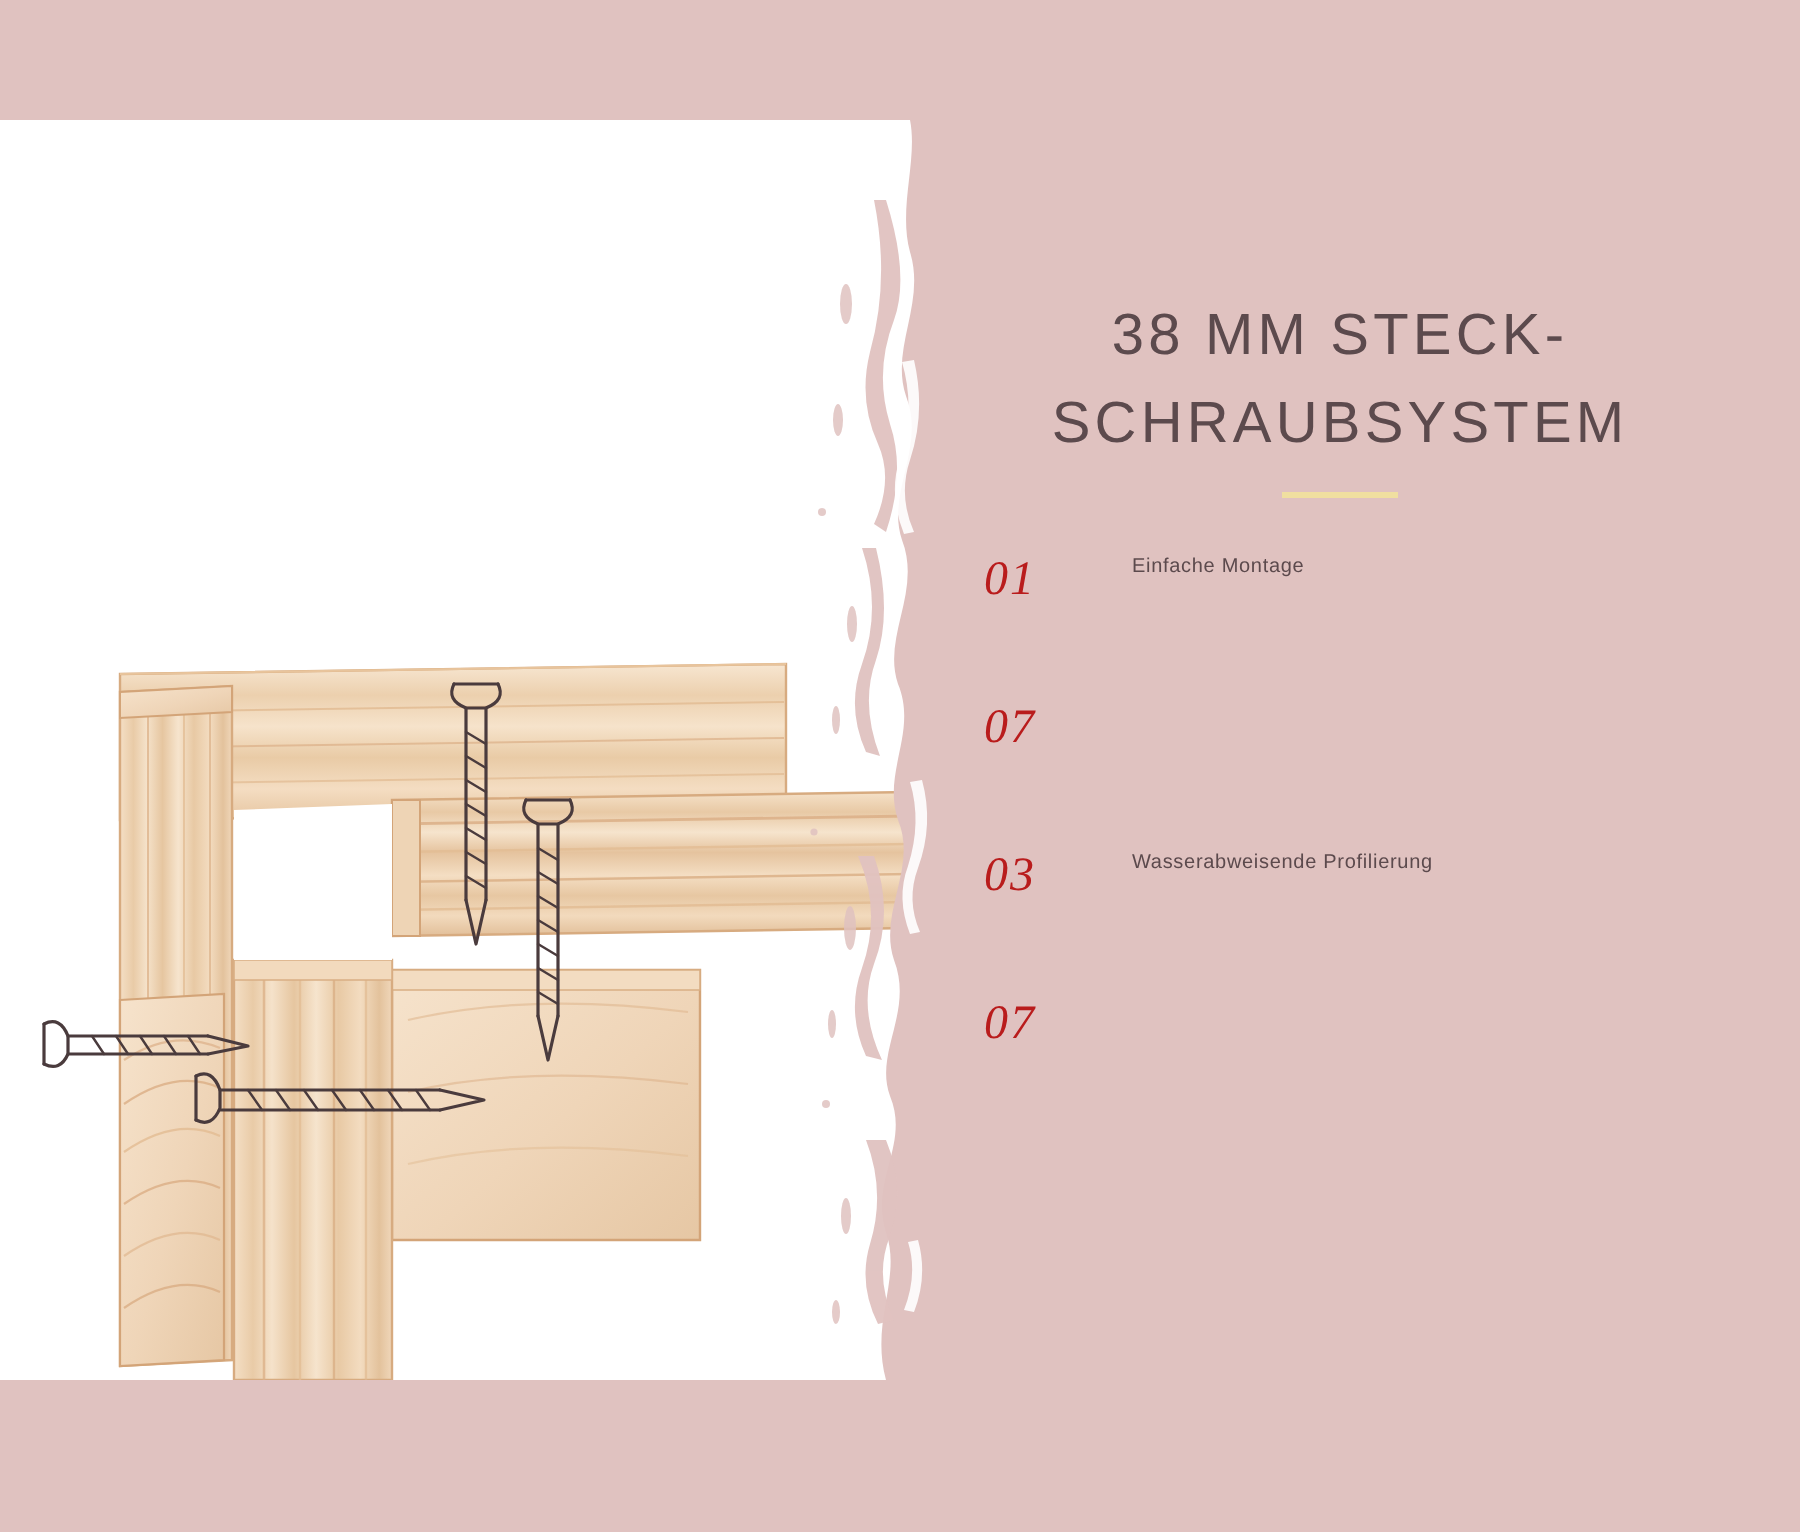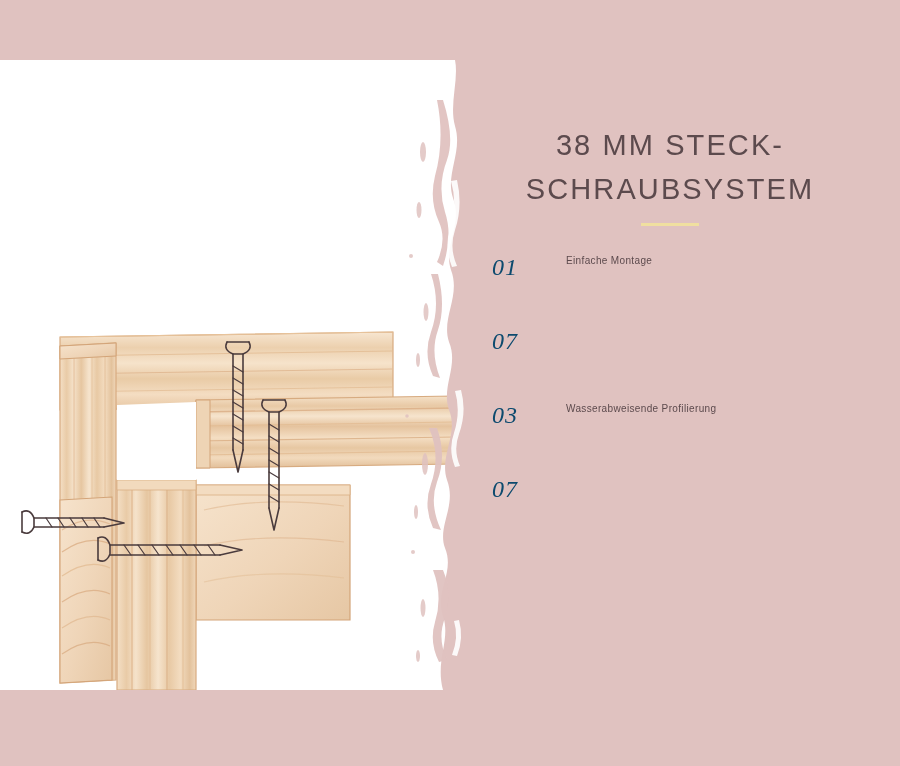--- a/index.html
+++ b/index.html
@@ -46,21 +46,21 @@
     top: 0;
     width: 470px;
     height: 630px;
   }
   .illo svg { display: block; }
 
   
   .content {
     position: absolute;
     left: 470px;
-    top: 45px;
+    top: 68px;
     width: 430px;
     height: 630px;
   }
   .title {
     position: absolute;
     left: 0;
     top: 78px;
     width: 400px;
     text-align: center;
     color: #5c4a4d;
@@ -87,21 +87,21 @@
   .row {
     position: relative;
     display: flex;
     align-items: flex-start;
     margin-bottom: 28px;
     min-height: 46px;
   }
   .row .num {
     width: 74px;
     flex: 0 0 74px;
-    color: #0c4a6e;
+    color: #b91c1c;
     font-family: "Liberation Serif", serif;
     font-style: italic;
     font-size: 24px;
     letter-spacing: 1px;
     padding-top: 1px;
   }
   .row .txt {
     color: #5c4a4d;
     font-size: 10px;
     line-height: 1.62;

